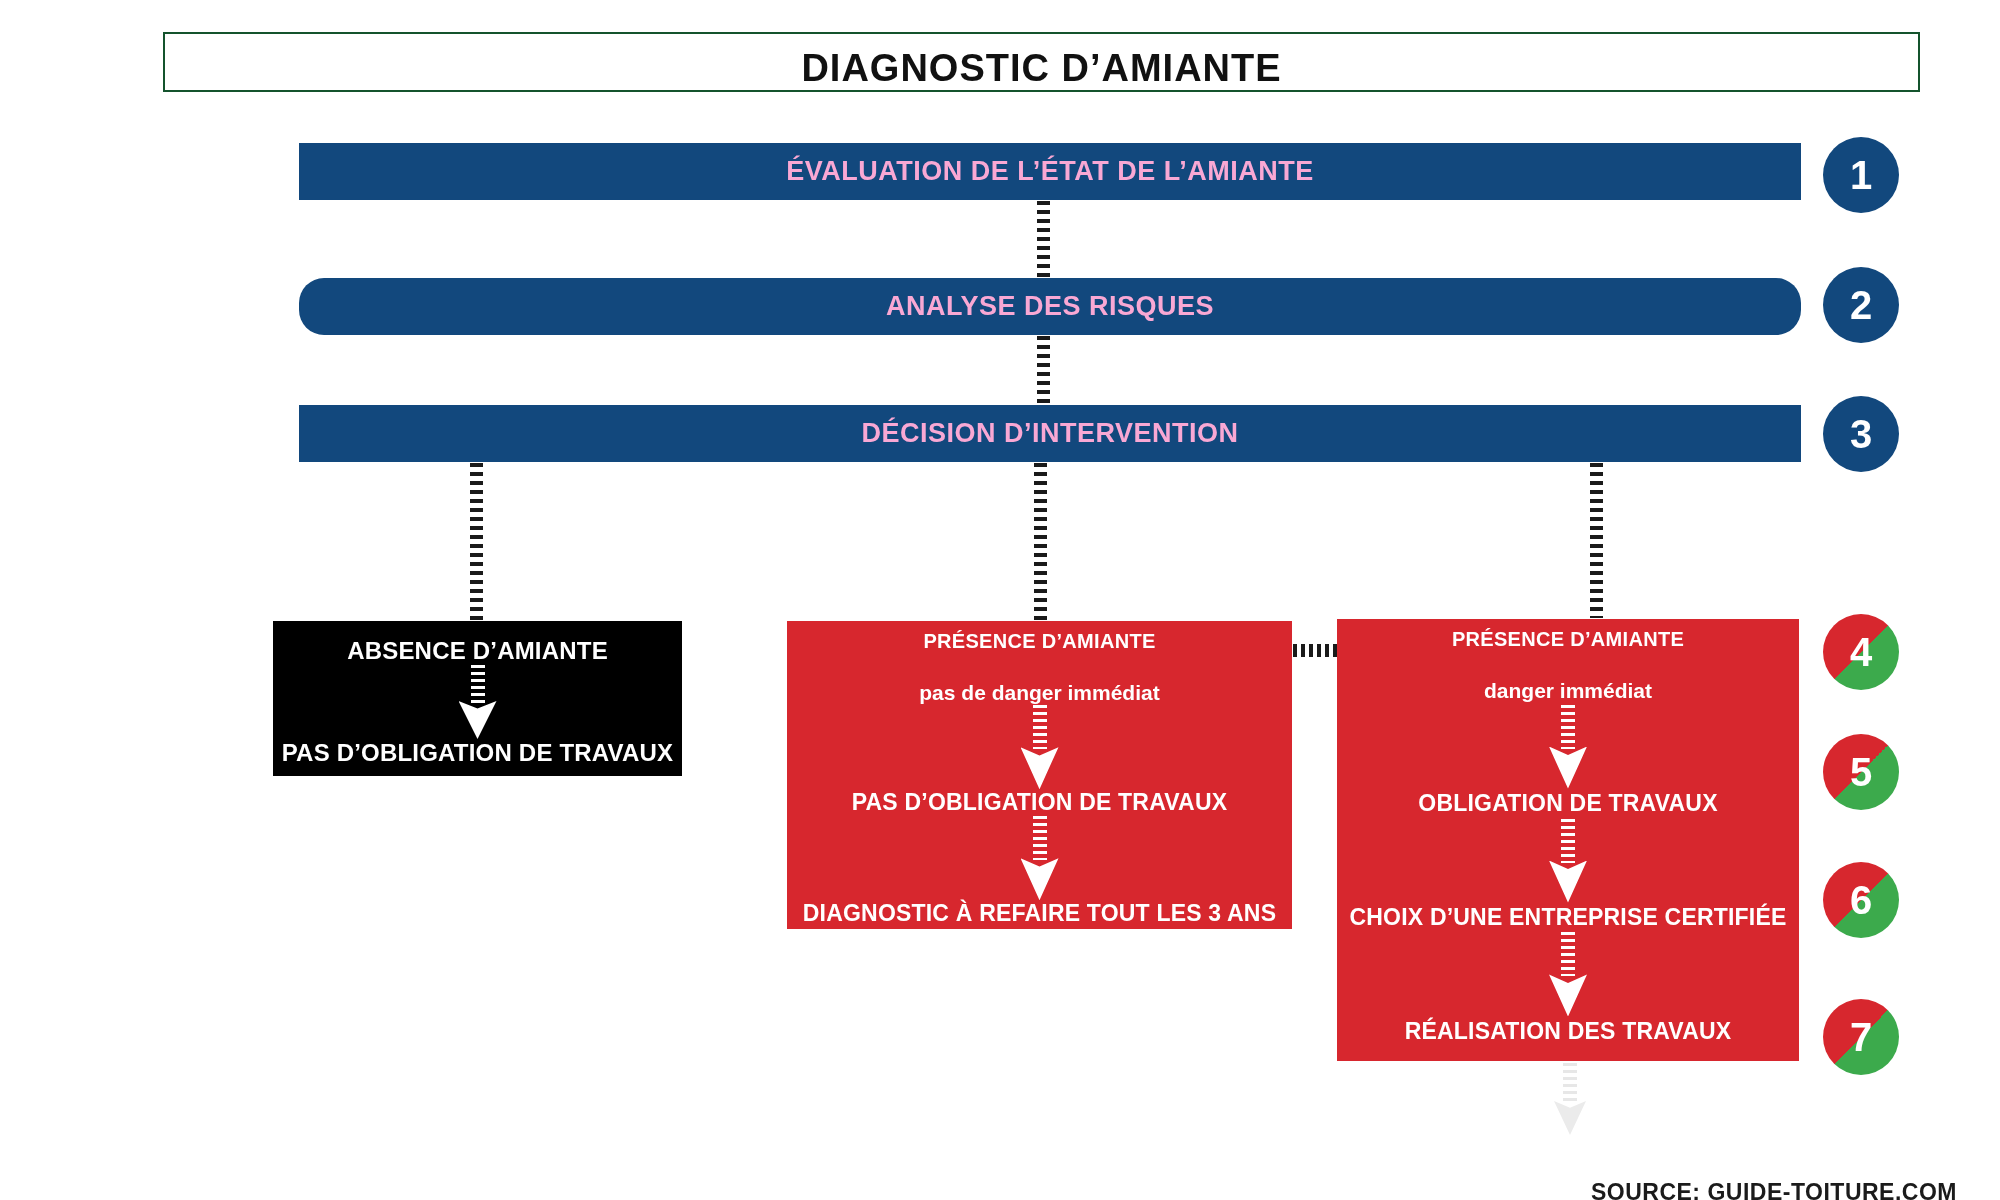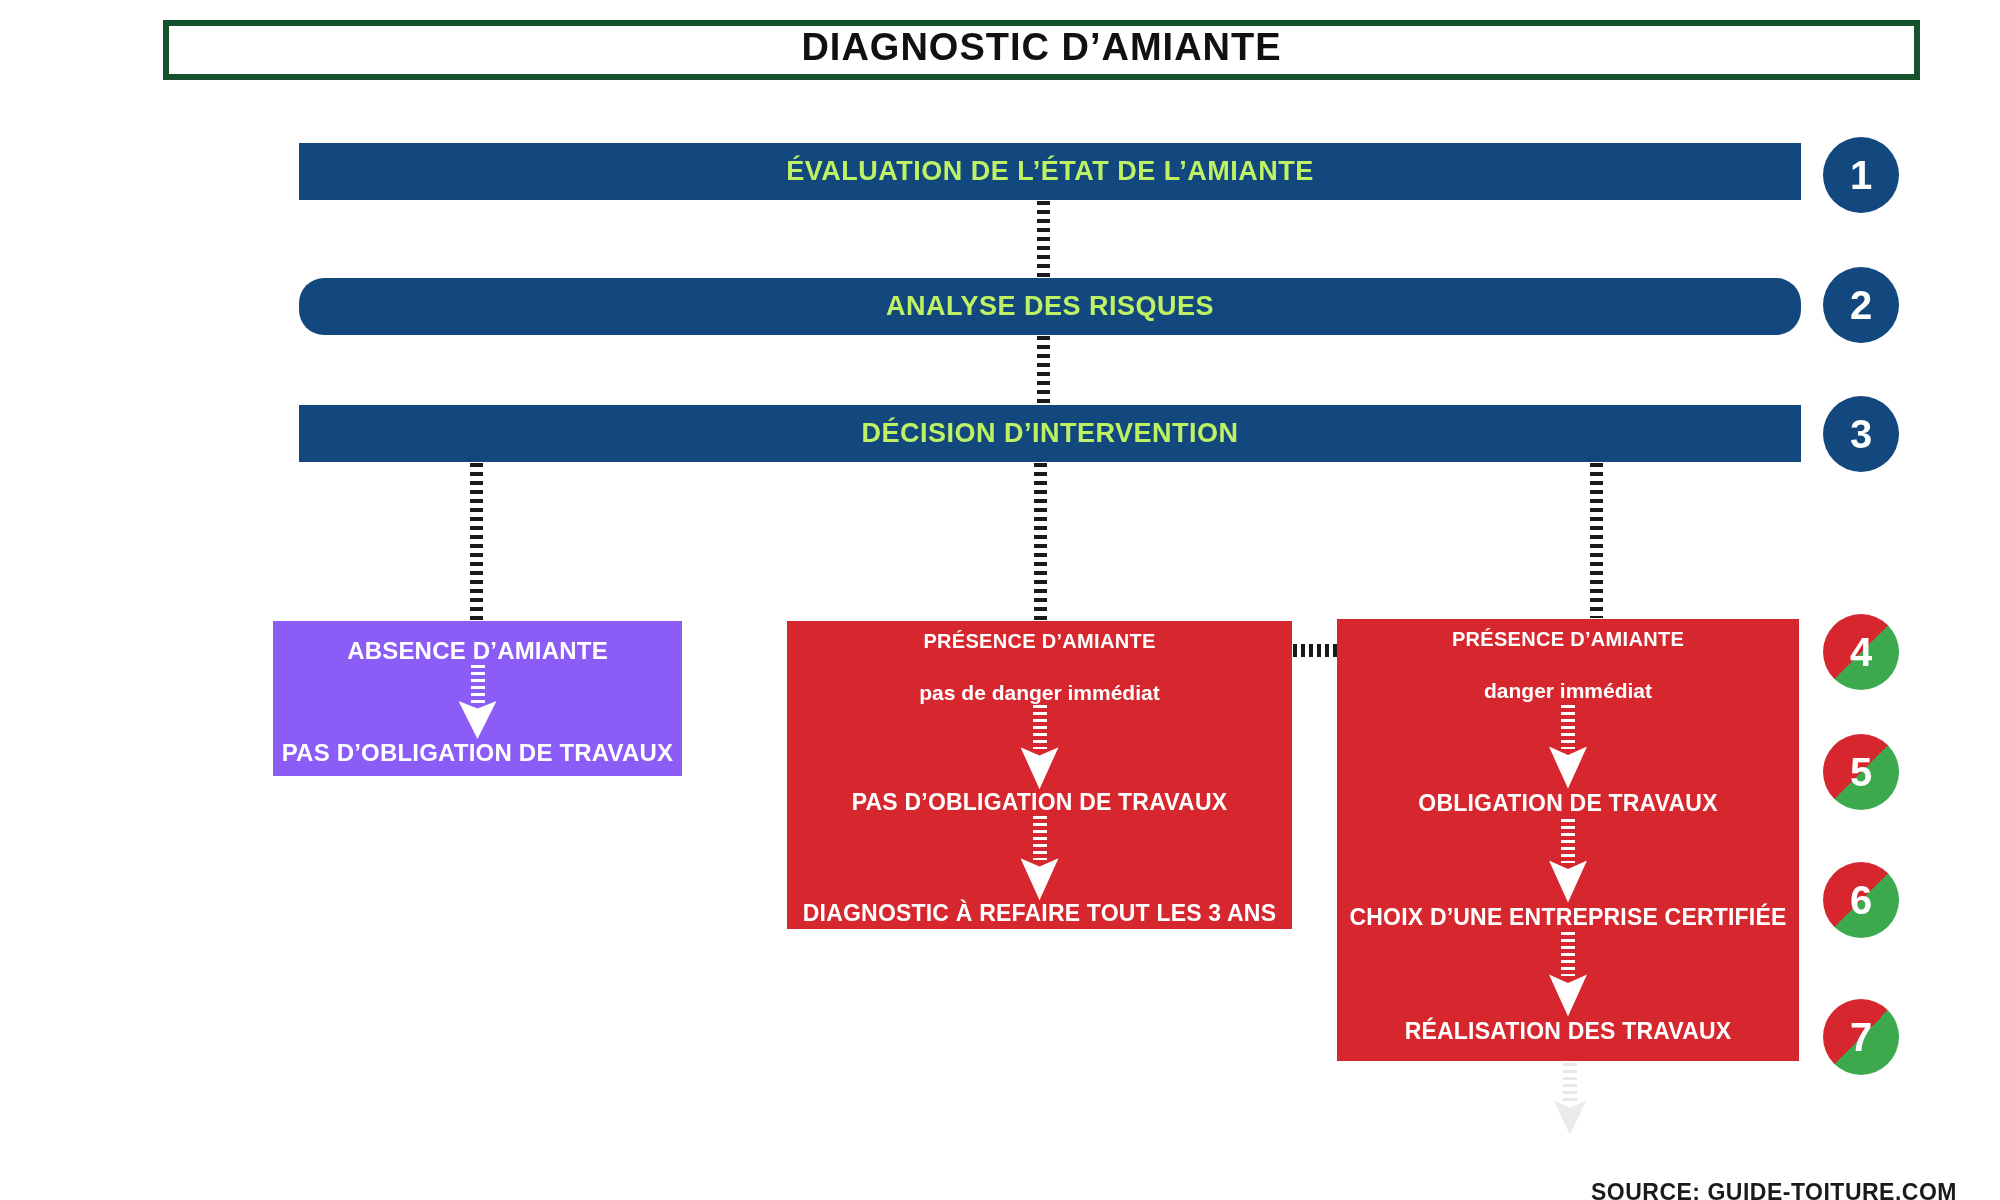--- a/index.html
+++ b/index.html
@@ -12,37 +12,37 @@
     position: relative;
     width: 2000px;
     height: 1200px;
     background: #ffffff;
     overflow: hidden;
   }
 
   
   .title-box {
     position: absolute;
-    left: 163px; top: 20px;
+    left: 163px; top: 32px;
     width: 1757px; height: 60px;
-    border: 6px solid #14532d;
+    border: 2px solid #14532d;
     box-sizing: border-box;
-    display: flex; align-items: flex-start; justify-content: center;
+    display: flex; align-items: flex-end; justify-content: center;
   }
   .title-box span {
     font-size: 38px; font-weight: 700; color: #111111; letter-spacing: 1px;
   }
 
   
   .bar {
     position: absolute;
     left: 299px; width: 1502px; height: 57px;
     background: #12487D;
     display: flex; align-items: center; justify-content: center;
-    color: #bef264; font-size: 27px; font-weight: 700; letter-spacing: 0.5px;
+    color: #f9a8d4; font-size: 27px; font-weight: 700; letter-spacing: 0.5px;
   }
   #bar1 { top: 143px; }
   #bar2 { top: 278px; border-radius: 25px; }
   #bar3 { top: 405px; }
 
   
   .circle {
     position: absolute;
     left: 1823px; width: 76px; height: 76px;
     border-radius: 50%;
@@ -82,21 +82,21 @@
     display: flex; flex-direction: column;
     align-items: center; justify-content: space-between;
     color: #ffffff; text-align: center;
   }
   .outcome .step  { font-size: 23px; font-weight: 700; letter-spacing: 0.2px; white-space: nowrap; }
   .outcome .btitle { font-size: 20px; font-weight: 700; letter-spacing: 0.3px; line-height: 1.15; }
   .outcome .bsub   { font-size: 21px; font-weight: 700; line-height: 1.15; margin-top: 28px; }
 
   #box-green {
     left: 273px; top: 621px; width: 409px; height: 155px;
-    background: #8b5cf6; padding: 16px 8px;
+    background: #000000; padding: 16px 8px;
   }
   #box-green .step { font-size: 24px; }
   #box-red1 {
     left: 787px; top: 621px; width: 505px; height: 308px;
     background: #D7272E; padding: 9px 8px 16px;
   }
   #box-red2 {
     left: 1337px; top: 619px; width: 462px; height: 442px;
     background: #D7272E; padding: 9px 6px 16px;
   }

